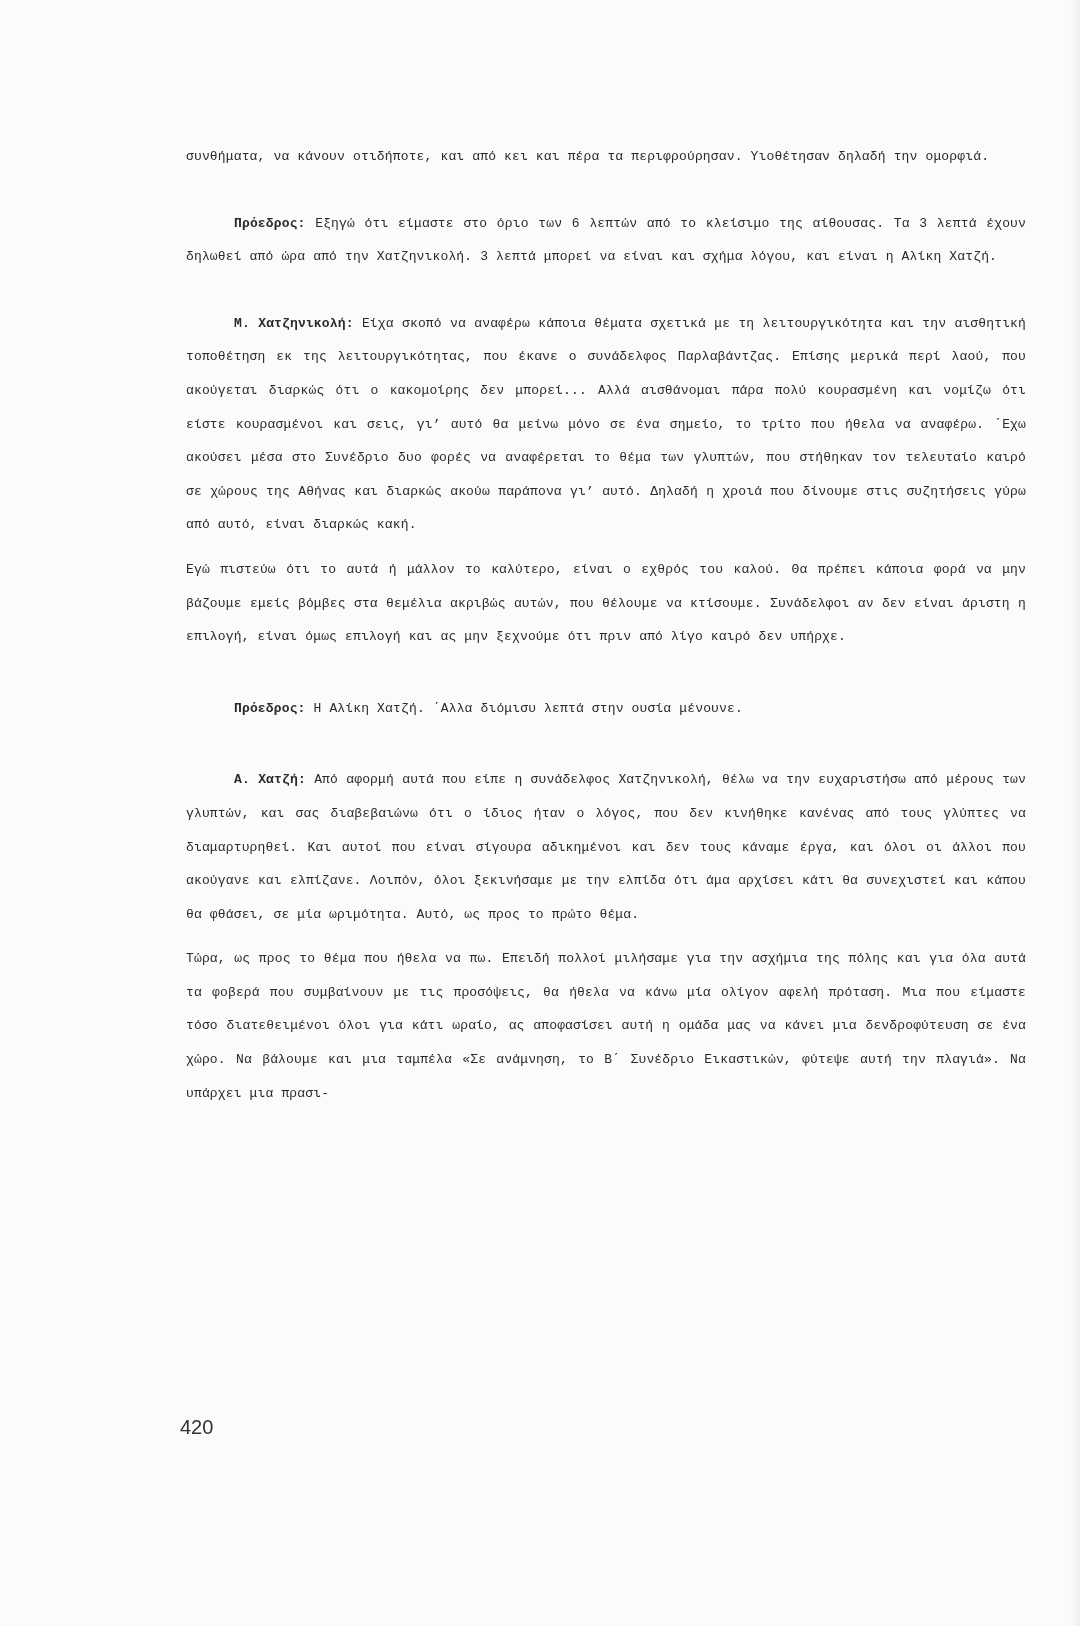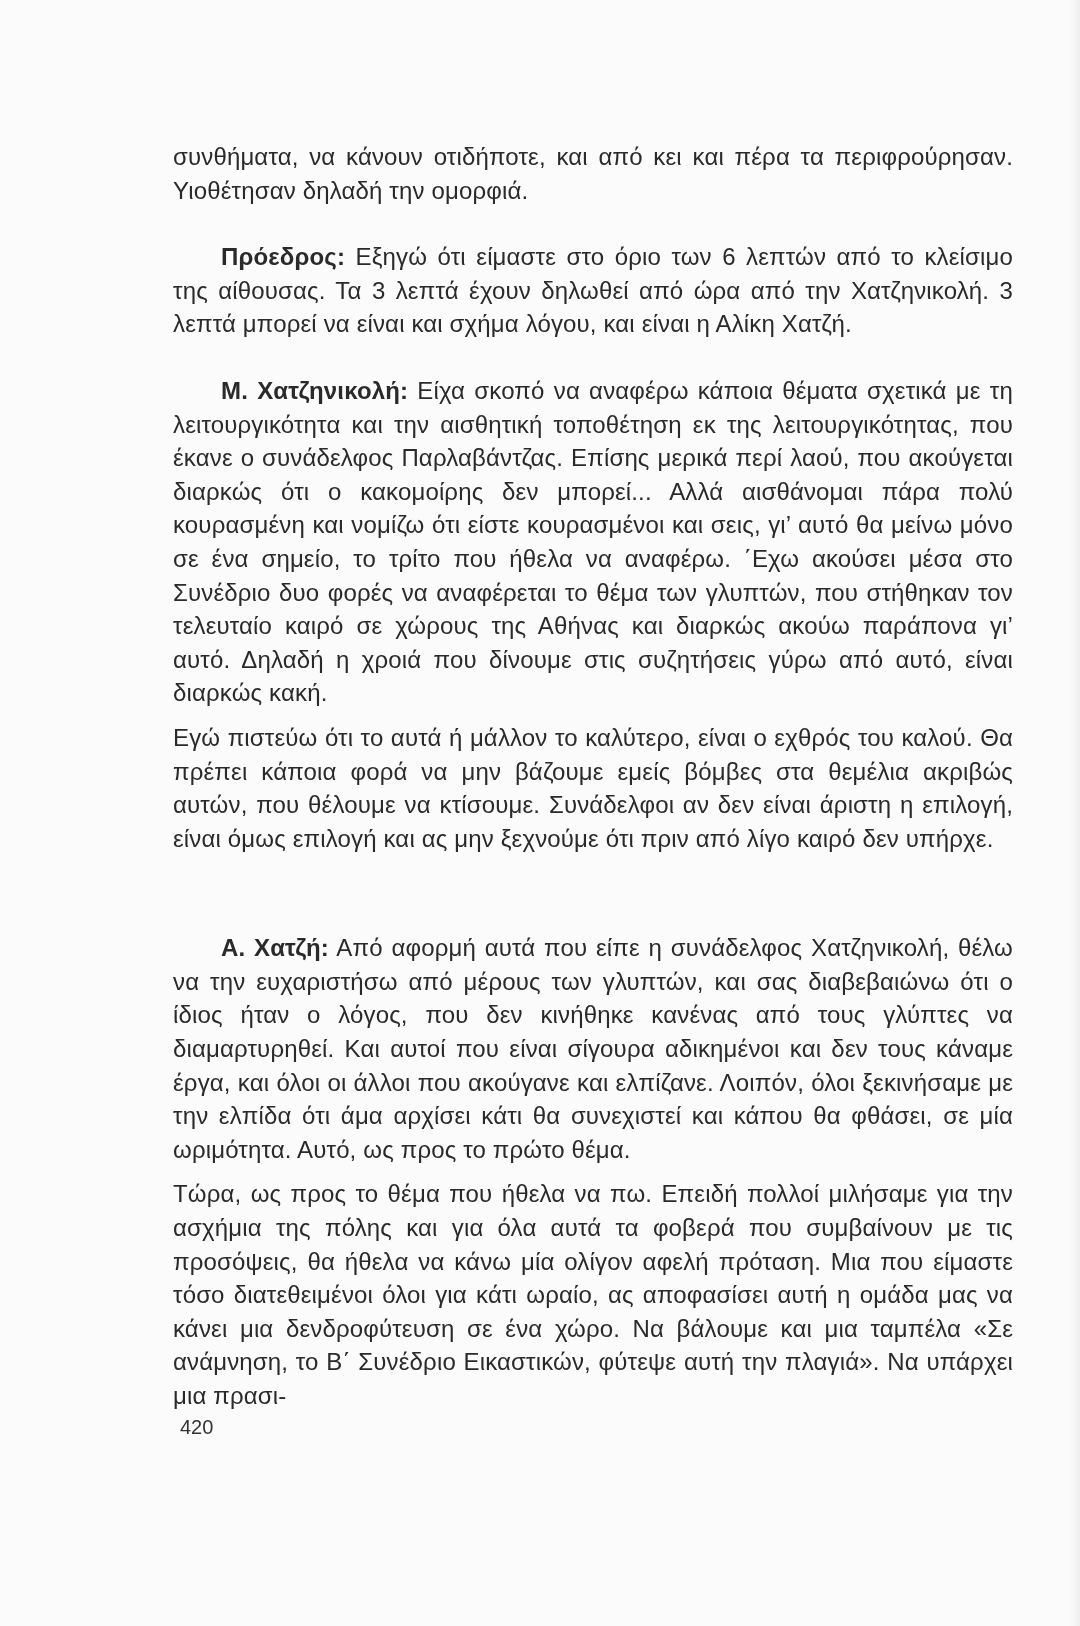--- a/index.html
+++ b/index.html
@@ -10,26 +10,27 @@
     overflow: hidden;
     font-family: "Liberation Sans", "DejaVu Sans", sans-serif;
     color: #2a2a2a;
   }
   .page-shadow {
     position: absolute; top: 0; right: 0; width: 10px; height: 100%;
     background: linear-gradient(to right, rgba(0,0,0,0), rgba(0,0,0,0.05));
   }
   .text-block {
     position: absolute;
-    left: 173px;
+    left: 186px;
     top: 140px;
     width: 840px;
-    font-size: 24px;
+    font-size: 13px;
     line-height: 33.6px;
     letter-spacing: 0.15px;
+    font-family: Liberation Mono, monospace;
   }
   .para { margin: 0; text-align: justify; text-align-last: left; }
   .speaker { font-weight: bold; margin-left: 48px; }
   .gap-lg { height: 33px; }
   .gap-md { height: 11px; }
   .gap-xl { height: 38px; }
   .page-number {
     position: absolute;
     left: 180px; top: 1416px;
     font-size: 20px;
@@ -61,20 +62,23 @@
   </p>
 
   <div class="gap-md"></div>
 
   <p class="para">
     <span>Εγώ πιστεύω ότι το αυτά ή μάλλον το καλύτερο, είναι ο εχθρός του καλού. Θα πρέπει κάποια φορά να μην βάζουμε εμείς βόμβες στα θεμέλια ακριβώς αυτών, που θέλουμε να κτίσουμε. Συνάδελφοι αν δεν είναι άριστη η επιλογή, είναι όμως επιλογή και ας μην ξεχνούμε ότι πριν από λίγο καιρό δεν υπήρχε.</span>
   </p>
 
   <div class="gap-xl"></div>
 
+  <p class="para">
+    <span class="speaker">Πρόεδρος:</span><span> Η Αλίκη Χατζή. ΄Αλλα διόμισυ λεπτά στην ουσία μένουνε.</span>
+  </p>
 
   <div class="gap-xl"></div>
 
   <p class="para">
     <span class="speaker">Α. Χατζή:</span><span> Από αφορμή αυτά που είπε η συνάδελφος Χατζηνικολή, θέλω να την ευχαριστήσω από μέρους των γλυπτών, και σας διαβεβαιώνω ότι ο ίδιος ήταν ο λόγος, που δεν κινήθηκε κανένας από τους γλύπτες να διαμαρτυρηθεί. Και αυτοί που είναι σίγουρα αδικημένοι και δεν τους κάναμε έργα, και όλοι οι άλλοι που ακούγανε και ελπίζανε. Λοιπόν, όλοι ξεκινήσαμε με την ελπίδα ότι άμα αρχίσει κάτι θα συνεχιστεί και κάπου θα φθάσει, σε μία ωριμότητα. Αυτό, ως προς το πρώτο θέμα.</span>
   </p>
 
   <div class="gap-md"></div>
 
   <p class="para">

